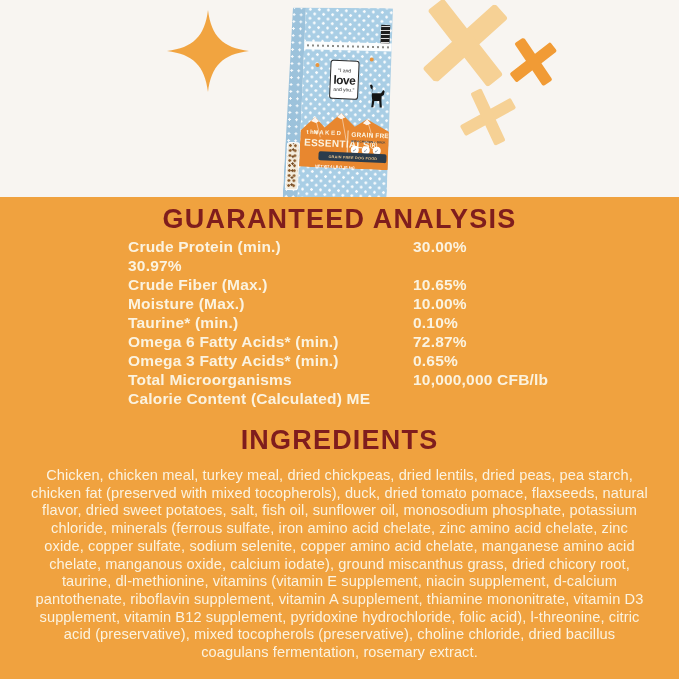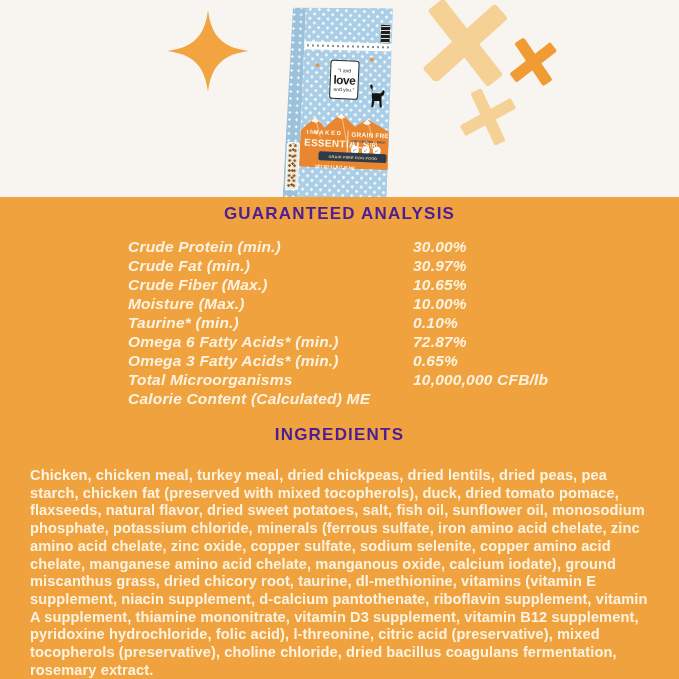--- a/index.html
+++ b/index.html
@@ -81,30 +81,30 @@
   .kibble-window{
     position:absolute;left:2px;top:138px;width:11px;height:46px;background:#F3ECDD;border:1px solid #fff;border-radius:3px;
     background-image:radial-gradient(circle,#8A5A2B 1.2px,transparent 1.5px),radial-gradient(circle,#6f4620 1px,transparent 1.3px);
     background-size:5px 5px,7px 7px;background-position:0 0,2px 3px;
   }
 
   
   .bottom-section{position:absolute;left:0;top:197px;width:679px;height:482px;background:#F0A23F;color:#FBF3E0;}
   .section-title{
     position:absolute;width:100%;text-align:center;margin:0;
-    font-size:17px;font-weight:700;letter-spacing:1.2px;color:#4c1d95;
+    font-size:27px;font-weight:700;letter-spacing:1.2px;color:#7f1d1d;
   }
   .ga-title{top:7px;}
   .ing-title{top:228px;}
   .analysis{position:absolute;left:128px;top:40px;font-size:15.5px;font-weight:700;letter-spacing:.2px;}
-  .analysis-row{display:flex;line-height:19px;font-style:italic;}
+  .analysis-row{display:flex;line-height:19px;}
   .analysis-label{width:285px;}
   .ingredients-text{
     position:absolute;left:30px;right:30px;top:270px;margin:0;
-    font-size:14.6px;line-height:17.7px;font-weight:700;letter-spacing:.1px;
+    text-align:center;font-size:14.6px;line-height:17.7px;font-weight:400;letter-spacing:.1px;
   }
 </style>
 </head>
 <body>
 
 <div class="top-section">
 
   <svg class="sparkle" viewBox="0 0 100 100">
     <path d="M50 0 C54 32 68 46 100 50 C68 54 54 68 50 100 C46 68 32 54 0 50 C32 46 46 32 50 0 Z" fill="#F1A440"></path>
   </svg>
@@ -175,21 +175,20 @@
 <div class="bottom-section">
 
   <h1 class="section-title ga-title">GUARANTEED ANALYSIS</h1>
 
   <div class="analysis">
     <div class="analysis-row">
       <span class="analysis-label">Crude Protein (min.)</span>
       <span class="analysis-value">30.00%</span>
     </div>
     <div class="analysis-row">
-      <span class="analysis-label">Crude Fat (min.)</span>
       <span class="analysis-value">30.97%</span>
     </div>
     <div class="analysis-row">
       <span class="analysis-label">Crude Fiber (Max.)</span>
       <span class="analysis-value">10.65%</span>
     </div>
     <div class="analysis-row">
       <span class="analysis-label">Moisture (Max.)</span>
       <span class="analysis-value">10.00%</span>
     </div>

